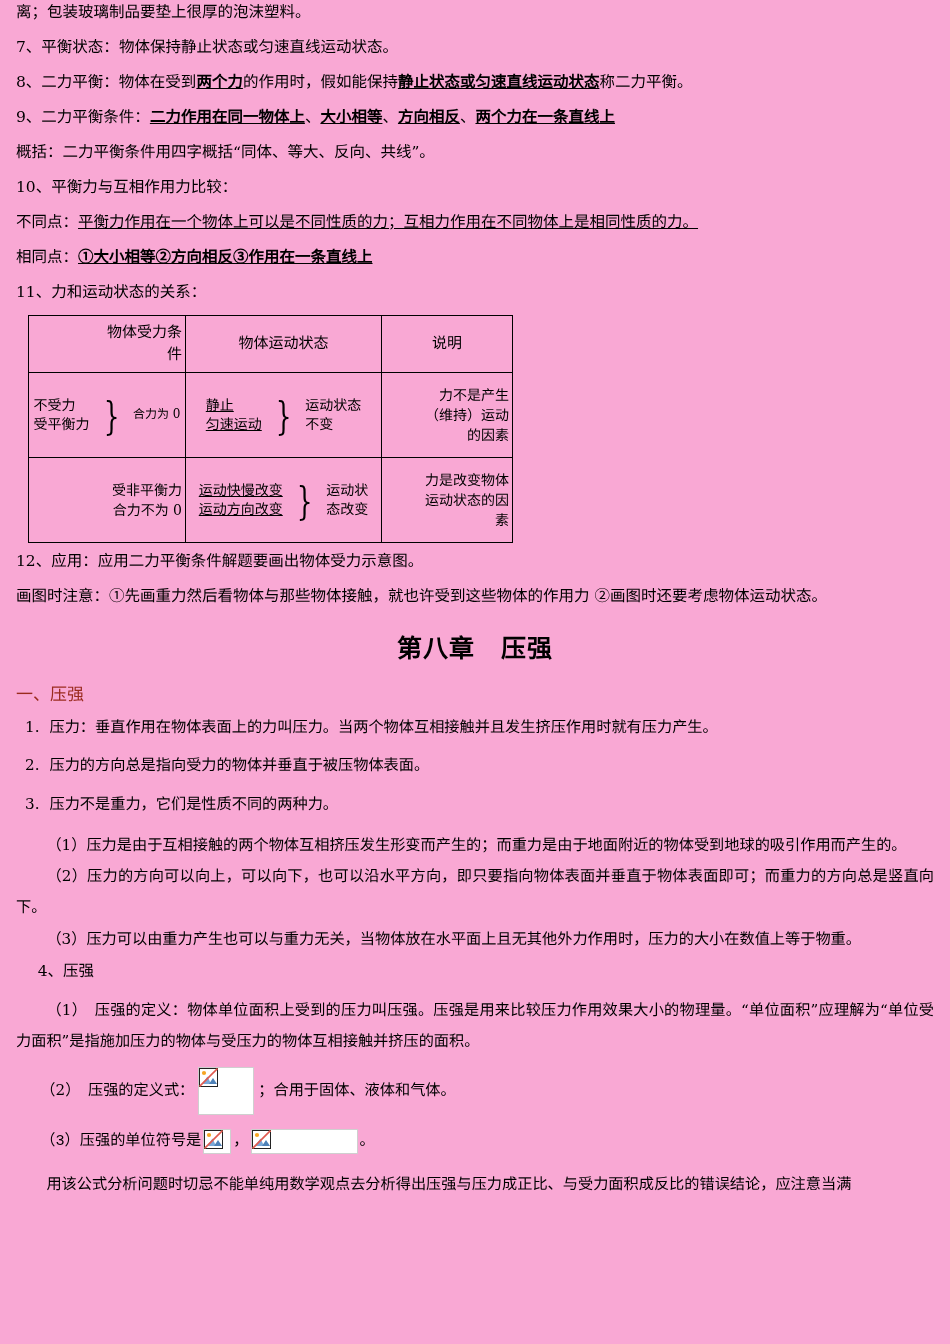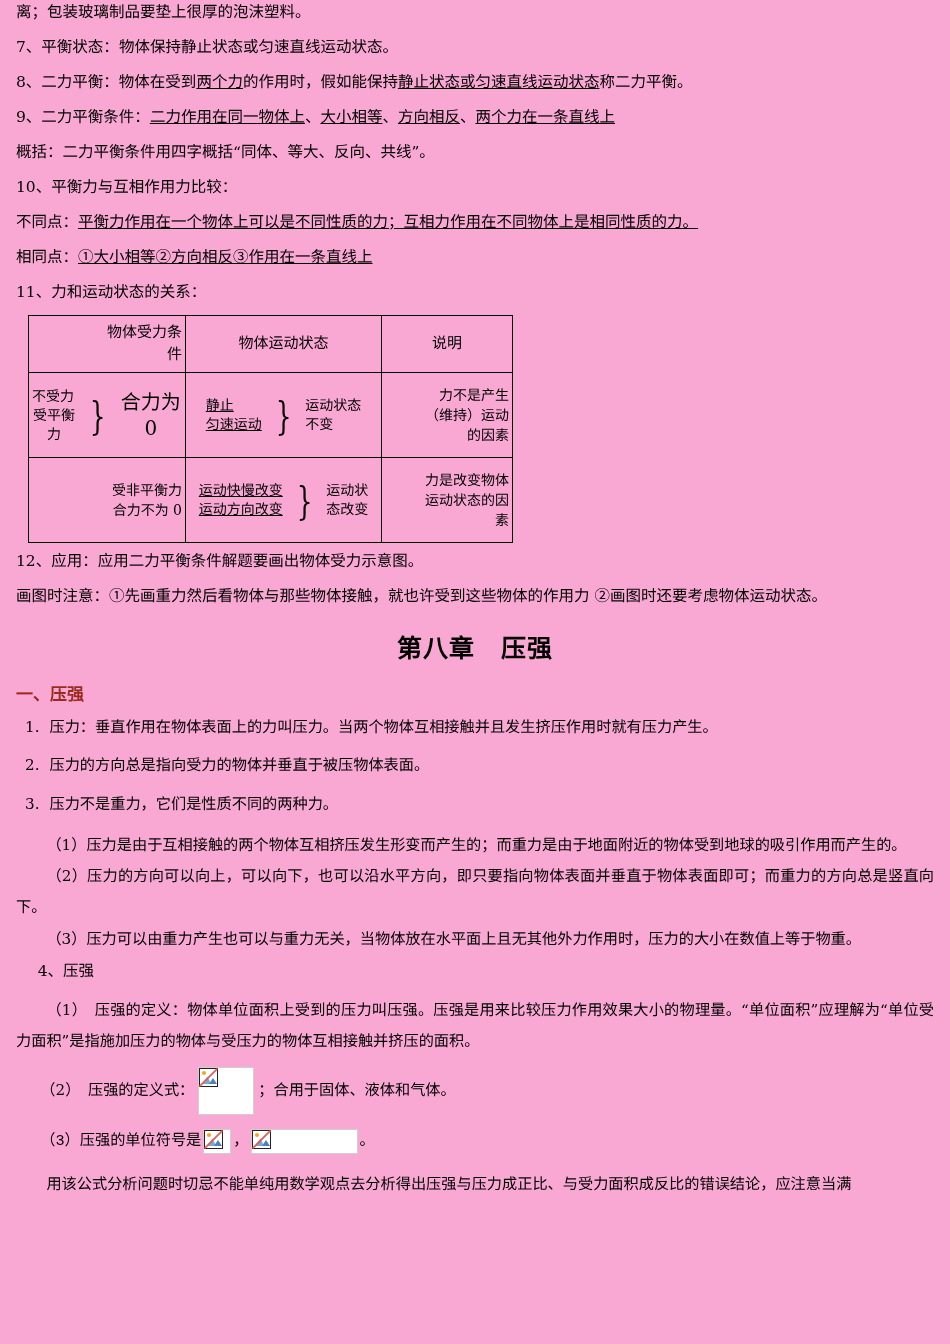--- a/index.html
+++ b/index.html
@@ -24,21 +24,21 @@
 
   
   .line {
     font-size: 15.5px;
     line-height: 1.55;
     margin: 0 0 11px 0;
     white-space: nowrap;
   }
 
   .u  { text-decoration: underline; }
-  .bu { font-weight: normal; text-decoration: underline; }
+  .bu { font-weight: bold; text-decoration: underline; }
 
   .para {
     font-size: 15.2px;
     line-height: 2.05;
     margin: 0;
     text-align: justify;
     text-justify: inter-ideograph;
   }
   .indent { text-indent: 2em; }
 
@@ -46,21 +46,21 @@
   .chapter-title {
     text-align: center;
     font-size: 25px;
     font-weight: bold;
     letter-spacing: 1px;
     margin: 20px 0 16px 0;
     font-family: "DejaVu Sans", "Liberation Sans", sans-serif;
   }
   .section-title {
     font-size: 17px;
-    font-weight: bold;
+    font-weight: normal;
     color: #9a2b1e;
     margin: 0 0 10px 0;
     font-family: "DejaVu Sans", "Liberation Sans", sans-serif;
   }
 
   
   .item {
     font-size: 15.2px;
     line-height: 1.6;
     margin: 0 0 14px 0;
@@ -119,21 +119,21 @@
     display: inline-block;
   }
   .grp .right-lines {
     display: flex;
     flex-direction: column;
     align-items: flex-start;
     line-height: 1.35;
     font-size: 14px;
     text-align: left;
   }
-  .grp .right-single { font-size: 20px; }
+  .grp .right-single { font-size: 12px; }
   .stack {
     display: flex;
     flex-direction: column;
     align-items: flex-end;
     line-height: 1.45;
   }
 
   
   .brokenimg {
     display: inline-block;

